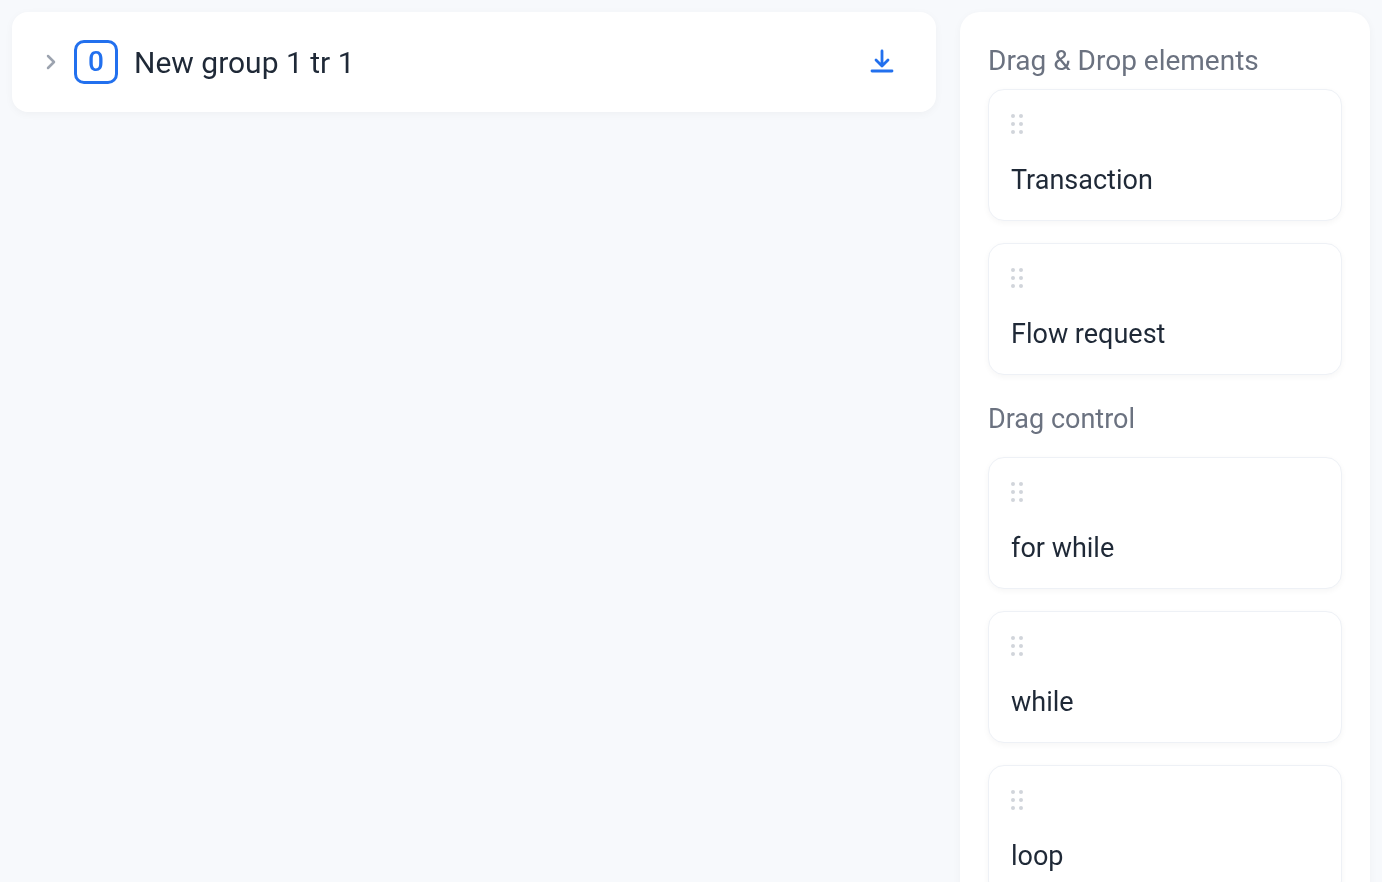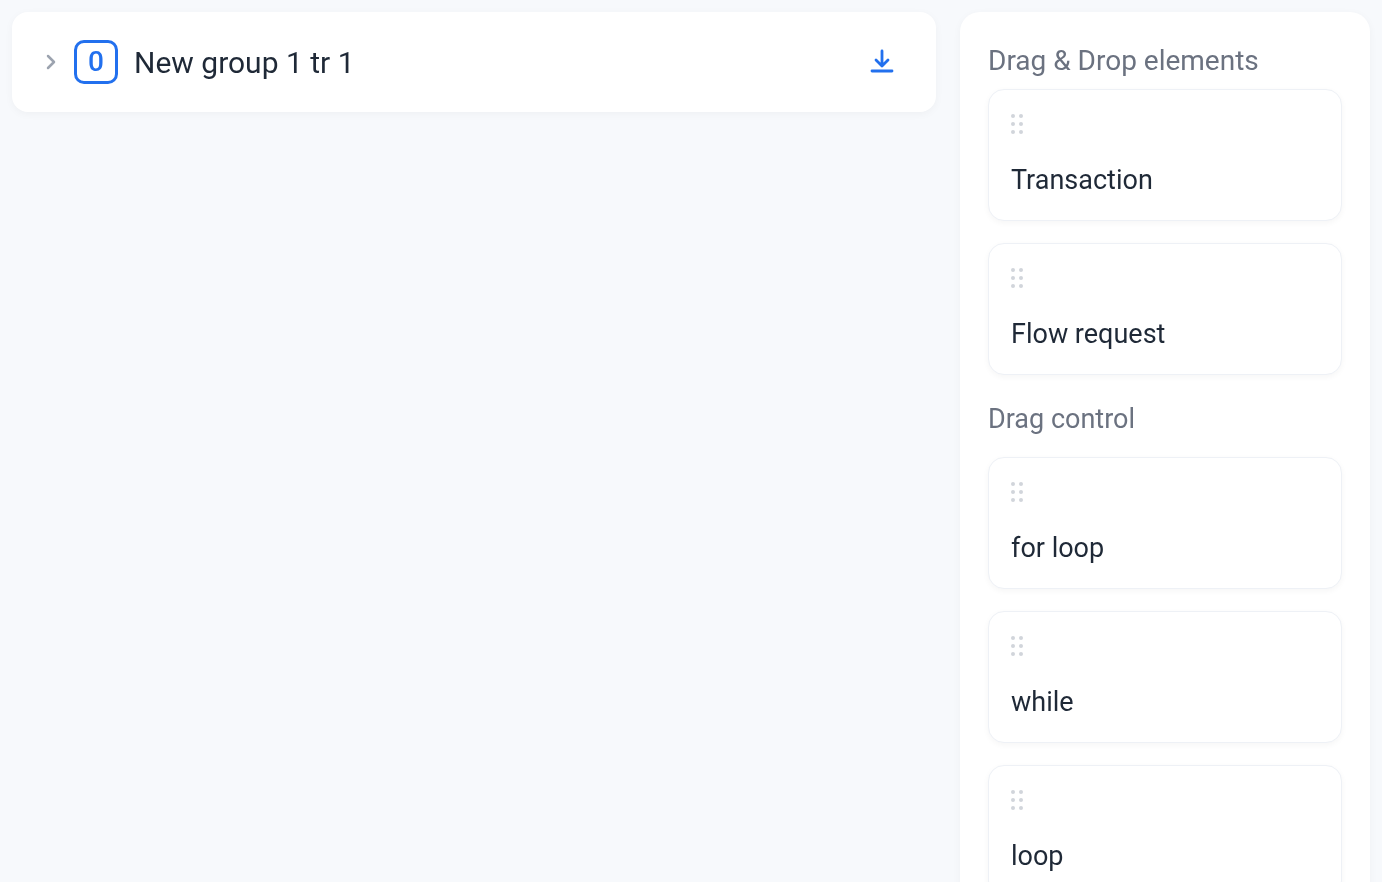--- a/index.html
+++ b/index.html
@@ -176,21 +176,21 @@
 
   <div class="element-item">
     <div class="drag-handle">
       <span></span>
         <span></span>
         <span></span>
         <span></span>
         <span></span>
         <span></span>
     </div>
-    <div class="element-label">for loop</div>
+    <div class="element-label">for while</div>
   </div>
 
 
   <div class="element-item">
     <div class="drag-handle">
       <span></span>
         <span></span>
         <span></span>
         <span></span>
         <span></span>

